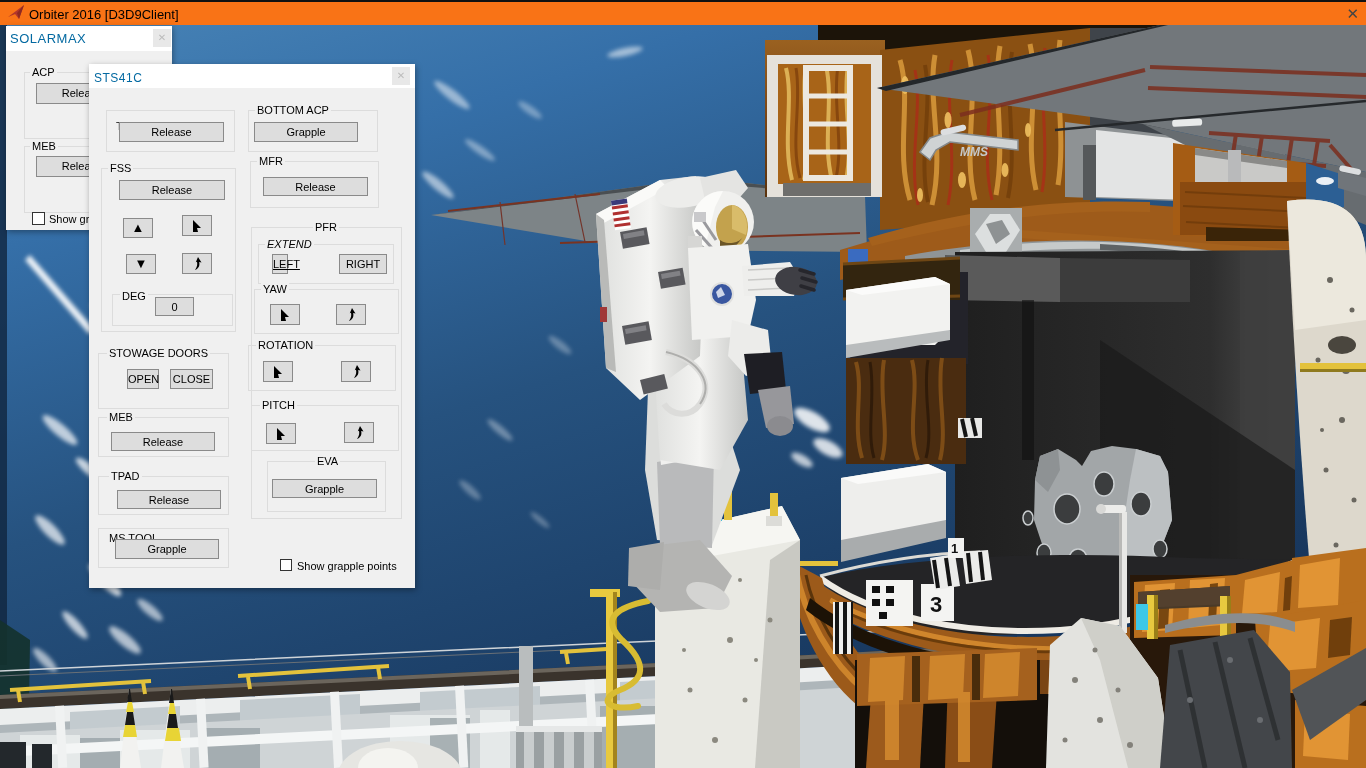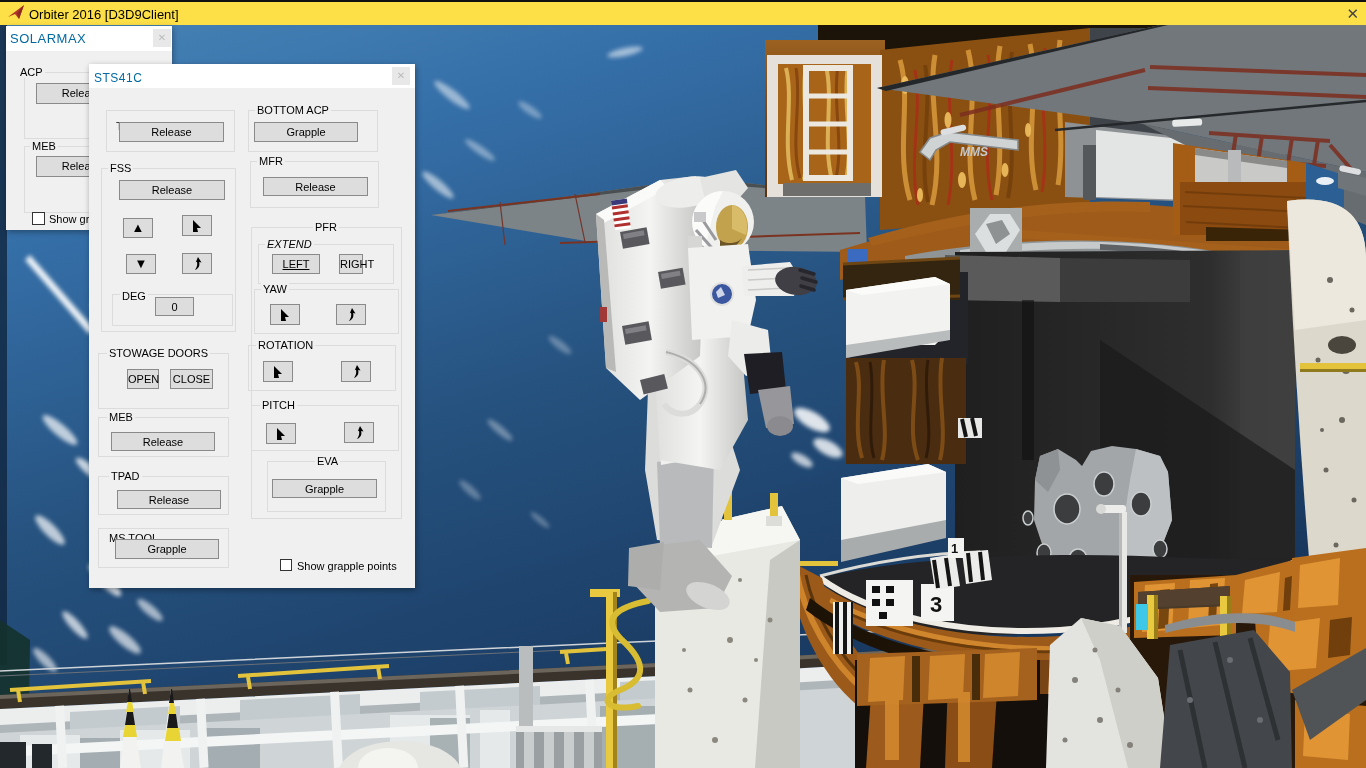--- a/index.html
+++ b/index.html
@@ -1,19 +1,19 @@
 <!DOCTYPE html>
 <html><head>
 <meta charset="utf-8">
 <style>
 html,body{margin:0;padding:0;width:1366px;height:768px;overflow:hidden;background:#000;
   font-family:"Liberation Sans",sans-serif;}
 #stage{position:absolute;left:0;top:0;width:1366px;height:768px;}
 #scene{position:absolute;left:0;top:0;}
-#titlebar{position:absolute;left:0;top:0;width:1366px;height:25px;background:#fde047;border-top:2px solid #111;box-sizing:border-box;}
+#titlebar{position:absolute;left:0;top:0;width:1366px;height:25px;background:#f97316;border-top:2px solid #111;box-sizing:border-box;}
 #titletext{position:absolute;left:29px;top:5px;font-size:13px;color:#000;}
 #tclose{position:absolute;right:7px;top:3px;font-size:15px;color:#444;}
 .dlg{position:absolute;background:#f0f0f0;box-shadow:1px 2px 6px rgba(0,0,0,0.35);}
 .dlgtitle{position:absolute;left:0;top:0;width:100%;background:#fff;}
 .dlgname{position:absolute;font-size:13px;color:#0369a1;letter-spacing:0.5px;}
 .dlgx{position:absolute;background:#e8e8e8;color:#bbb;text-align:center;font-size:10px;}
 .grp{position:absolute;border:1px solid #dcdcdc;}
 .glabel{position:absolute;font-size:11px;color:#000;background:#f0f0f0;padding:0 2px;white-space:nowrap;}
 .btn{position:absolute;background:#dddddd;border:1px solid #8a8a8a;box-sizing:border-box;
   font-size:11px;color:#000;text-align:center;line-height:18px;white-space:nowrap;}
@@ -632,21 +632,21 @@
  <path d="M1 13 L17 1 L12 15 L8 10 Z" fill="#b3372c"></path>
  <path d="M1 13 L10 9 L8 10 Z" fill="#7d1f18"></path>
  <path d="M17 1 L10 9 L12 15 Z" fill="#8e2a22"></path>
 </svg>
 
 <div class="dlg" id="solarmax" style="left:6px;top:26px;width:166px;height:204px;">
   <div class="dlgtitle" style="height:25px;"></div>
   <div class="dlgname" style="left:4px;top:5px;">SOLARMAX</div>
   <div class="dlgx" style="left:147px;top:3px;width:18px;height:18px;line-height:18px;">✕</div>
   <div class="grp" style="left:18px;top:46px;width:200px;height:65px;"></div>
-  <div class="glabel" style="left:12px;top:40px;">ACP</div>
+  <div class="glabel" style="left:24px;top:40px;">ACP</div>
   <div class="btn" style="left:30px;top:57px;width:92px;height:21px;line-height:19px;">Release</div>
   <div class="grp" style="left:18px;top:120px;width:200px;height:65px;"></div>
   <div class="glabel" style="left:24px;top:114px;">MEB</div>
   <div class="btn" style="left:30px;top:130px;width:92px;height:21px;line-height:19px;">Release</div>
   <div class="cb" style="left:26px;top:186px;width:13px;height:13px;"></div>
   <div class="cbl" style="left:43px;top:187px;">Show grapple points</div>
 </div>
 
 <div class="dlg" id="sts41c" style="left:89px;top:64px;width:326px;height:524px;">
   <div class="dlgtitle" style="height:24px;"></div>
@@ -695,22 +695,22 @@
 
   <div class="grp" style="left:161px;top:97px;width:127px;height:45px;"></div>
   <div class="glabel" style="left:168px;top:91px;">MFR</div>
   <div class="btn" style="left:174px;top:113px;width:105px;height:19px;">Release</div>
 
   <div class="grp" style="left:162px;top:163px;width:149px;height:290px;"></div>
   <div class="glabel" style="left:224px;top:157px;">PFR</div>
 
   <div class="grp" style="left:169px;top:180px;width:134px;height:38px;"></div>
   <div class="glabel" style="left:176px;top:174px;font-style:italic;">EXTEND</div>
-  <div class="btn" style="left:183px;top:190px;width:48px;height:20px;text-decoration:underline;">LEFT</div>
-  <div class="btn" style="left:250px;top:190px;width:24px;height:20px;">RIGHT</div>
+  <div class="btn" style="left:183px;top:190px;width:16px;height:20px;text-decoration:underline;">LEFT</div>
+  <div class="btn" style="left:250px;top:190px;width:48px;height:20px;">RIGHT</div>
 
   <div class="grp" style="left:165px;top:225px;width:143px;height:43px;"></div>
   <div class="glabel" style="left:172px;top:219px;">YAW</div>
   <div class="btn" style="left:181px;top:240px;width:30px;height:21px;"><svg width="12" height="15" viewBox="0 0 12 15" style="margin-top:2px">
           <path d="M2 14 L2 2 L10 10 L6 10 L7 14 Z" fill="#000"></path>
         </svg></div>
   <div class="btn" style="left:247px;top:240px;width:30px;height:21px;"><svg width="12" height="15" viewBox="0 0 12 15" style="margin-top:2px">
           <path d="M7 1 L10.5 6.5 L8.2 6 C9 10 7.5 12.5 4 14 C6.2 11 6.6 8.5 6 5.8 L4.8 6.2 Z" fill="#000"></path>
         </svg></div>
 

